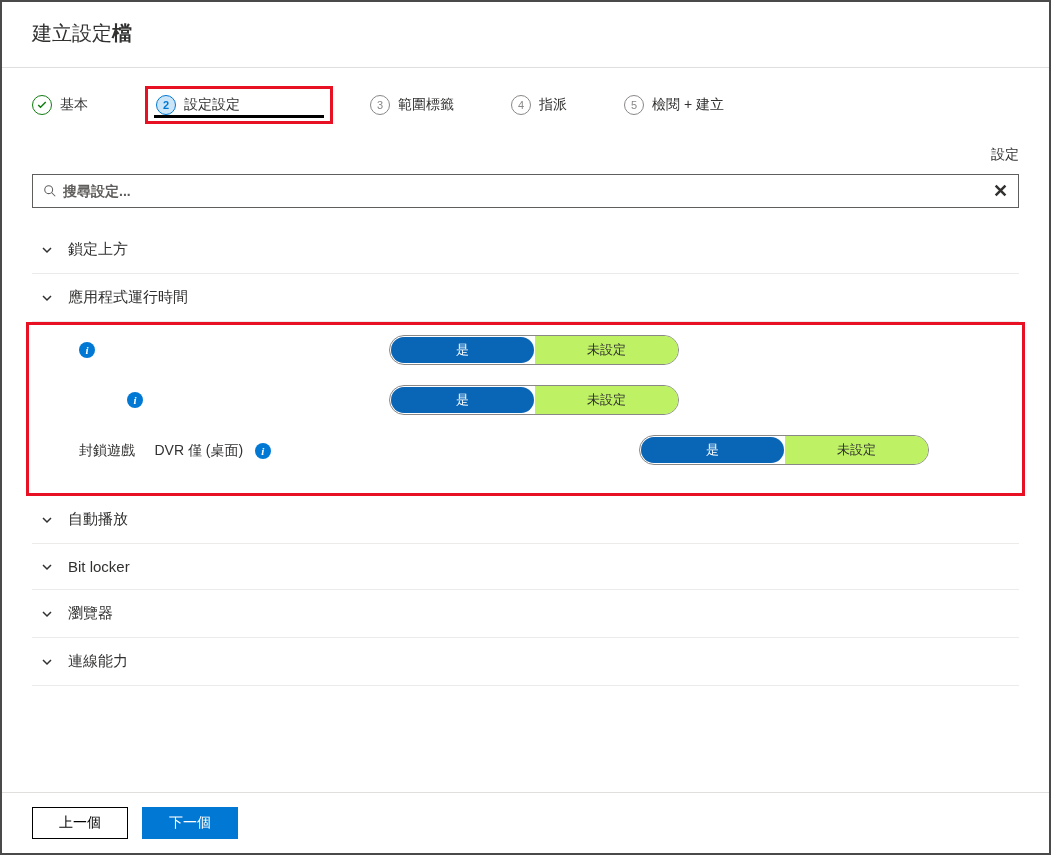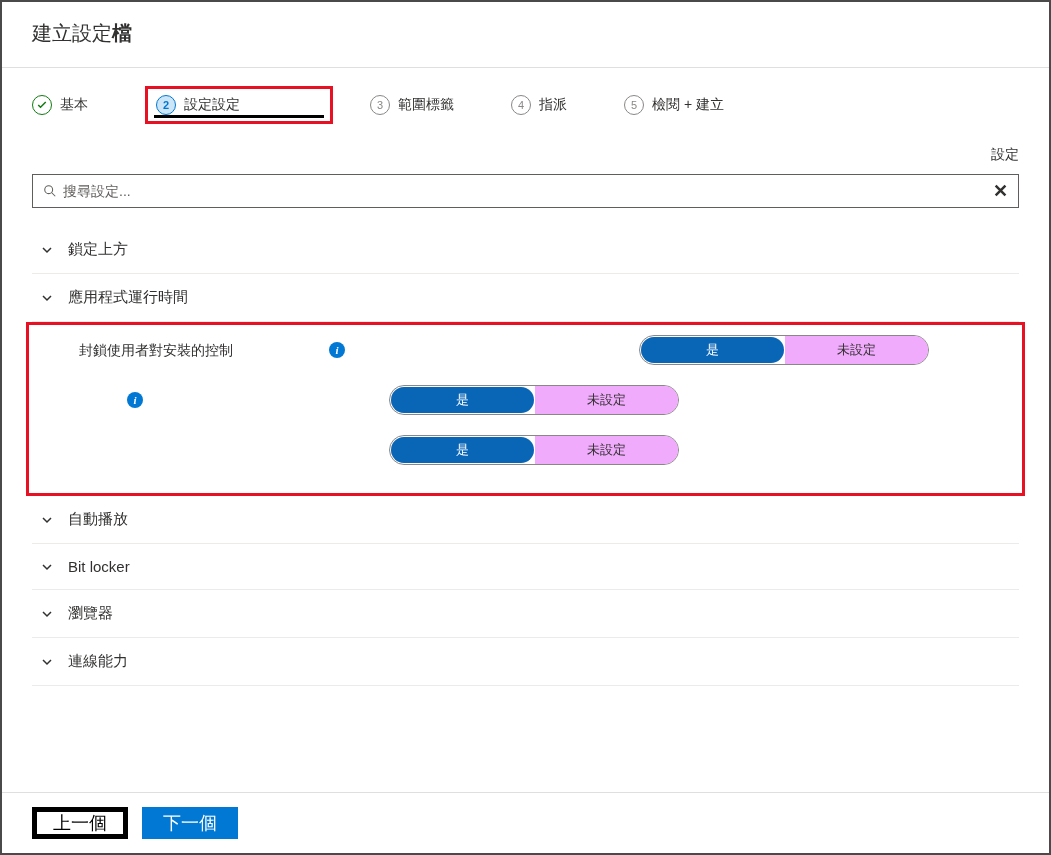--- a/index.html
+++ b/index.html
@@ -102,20 +102,21 @@
     color: #605e5c;
     margin-right: 6px;
     display:inline-flex;
   }
   .search-input {
     flex: 1;
     border: none;
     outline: none;
     font-size: 14px;
     color: #323130;
+    font-weight: bold;
   }
   .search-input::placeholder { color: #605e5c; }
   .clear-icon {
     color: #323130;
     font-size: 18px;
     font-weight: bold;
     cursor: pointer;
   }
   .sections {
     padding: 0 30px;
@@ -178,43 +179,43 @@
     width: 290px;
     height: 30px;
   }
   .toggle-option {
     flex: 1;
     display: flex;
     align-items: center;
     justify-content: center;
     font-size: 13px;
     cursor: pointer;
-    background: #f0abfc;
+    background: #bef264;
     color: #323130;
   }
   .toggle-option.selected {
     background: #0965b6;
     color: #fff;
     border-radius: 16px;
     margin: 1px;
   }
   .footer {
     position: absolute;
     left: 0; right: 0; bottom: 0;
     border-top: 1px solid #e1dfdd;
     padding: 14px 30px;
     display: flex;
     gap: 14px;
     background: #fff;
   }
   .btn {
     min-width: 96px;
     height: 32px;
-    font-size: 18px;
-    border: 5px solid #000000;
+    font-size: 14px;
+    border: 1px solid #000000;
     background: #fff;
     cursor: pointer;
     display: inline-flex;
     align-items: center;
     justify-content: center;
   }
   .btn.primary {
     background: #0078d4;
     border-color: #0078d4;
     color: #fff;
@@ -291,41 +292,43 @@
           </svg>
       </span>
       <span>應用程式運行時間</span>
     </div>
   </div>
 
   <div class="highlight-box">
     <div class="section" style="border-bottom:none;">
 
       <div class="setting-row">
-        <div class="setting-label">封鎖使用者對安裝的控制</div>
         <div class="info-col">
             <span class="info-icon">i</span>
           </div>
         <div class="toggle-group">
           <div class="toggle-option selected">是</div>
           <div class="toggle-option">未設定</div>
         </div>
       </div>
 
       <div class="setting-row">
         <div class="info-col" style="padding-left:48px;">
             <span class="info-icon">i</span>
           </div>
         <div class="toggle-group">
           <div class="toggle-option selected">是</div>
           <div class="toggle-option">未設定</div>
         </div>
       </div>
 
       <div class="setting-row">
+        <div class="setting-label">
+          <span>封鎖遊戲</span>&nbsp;&nbsp;&nbsp;&nbsp;&nbsp;<span>DVR 僅 (桌面)</span>&nbsp;&nbsp;&nbsp;<span class="info-icon" style="display:inline-flex;vertical-align:middle;">i</span>
+        </div>
         <div class="info-col"></div>
         <div class="toggle-group">
           <div class="toggle-option selected">是</div>
           <div class="toggle-option">未設定</div>
         </div>
       </div>
 
     </div>
   </div>
 

